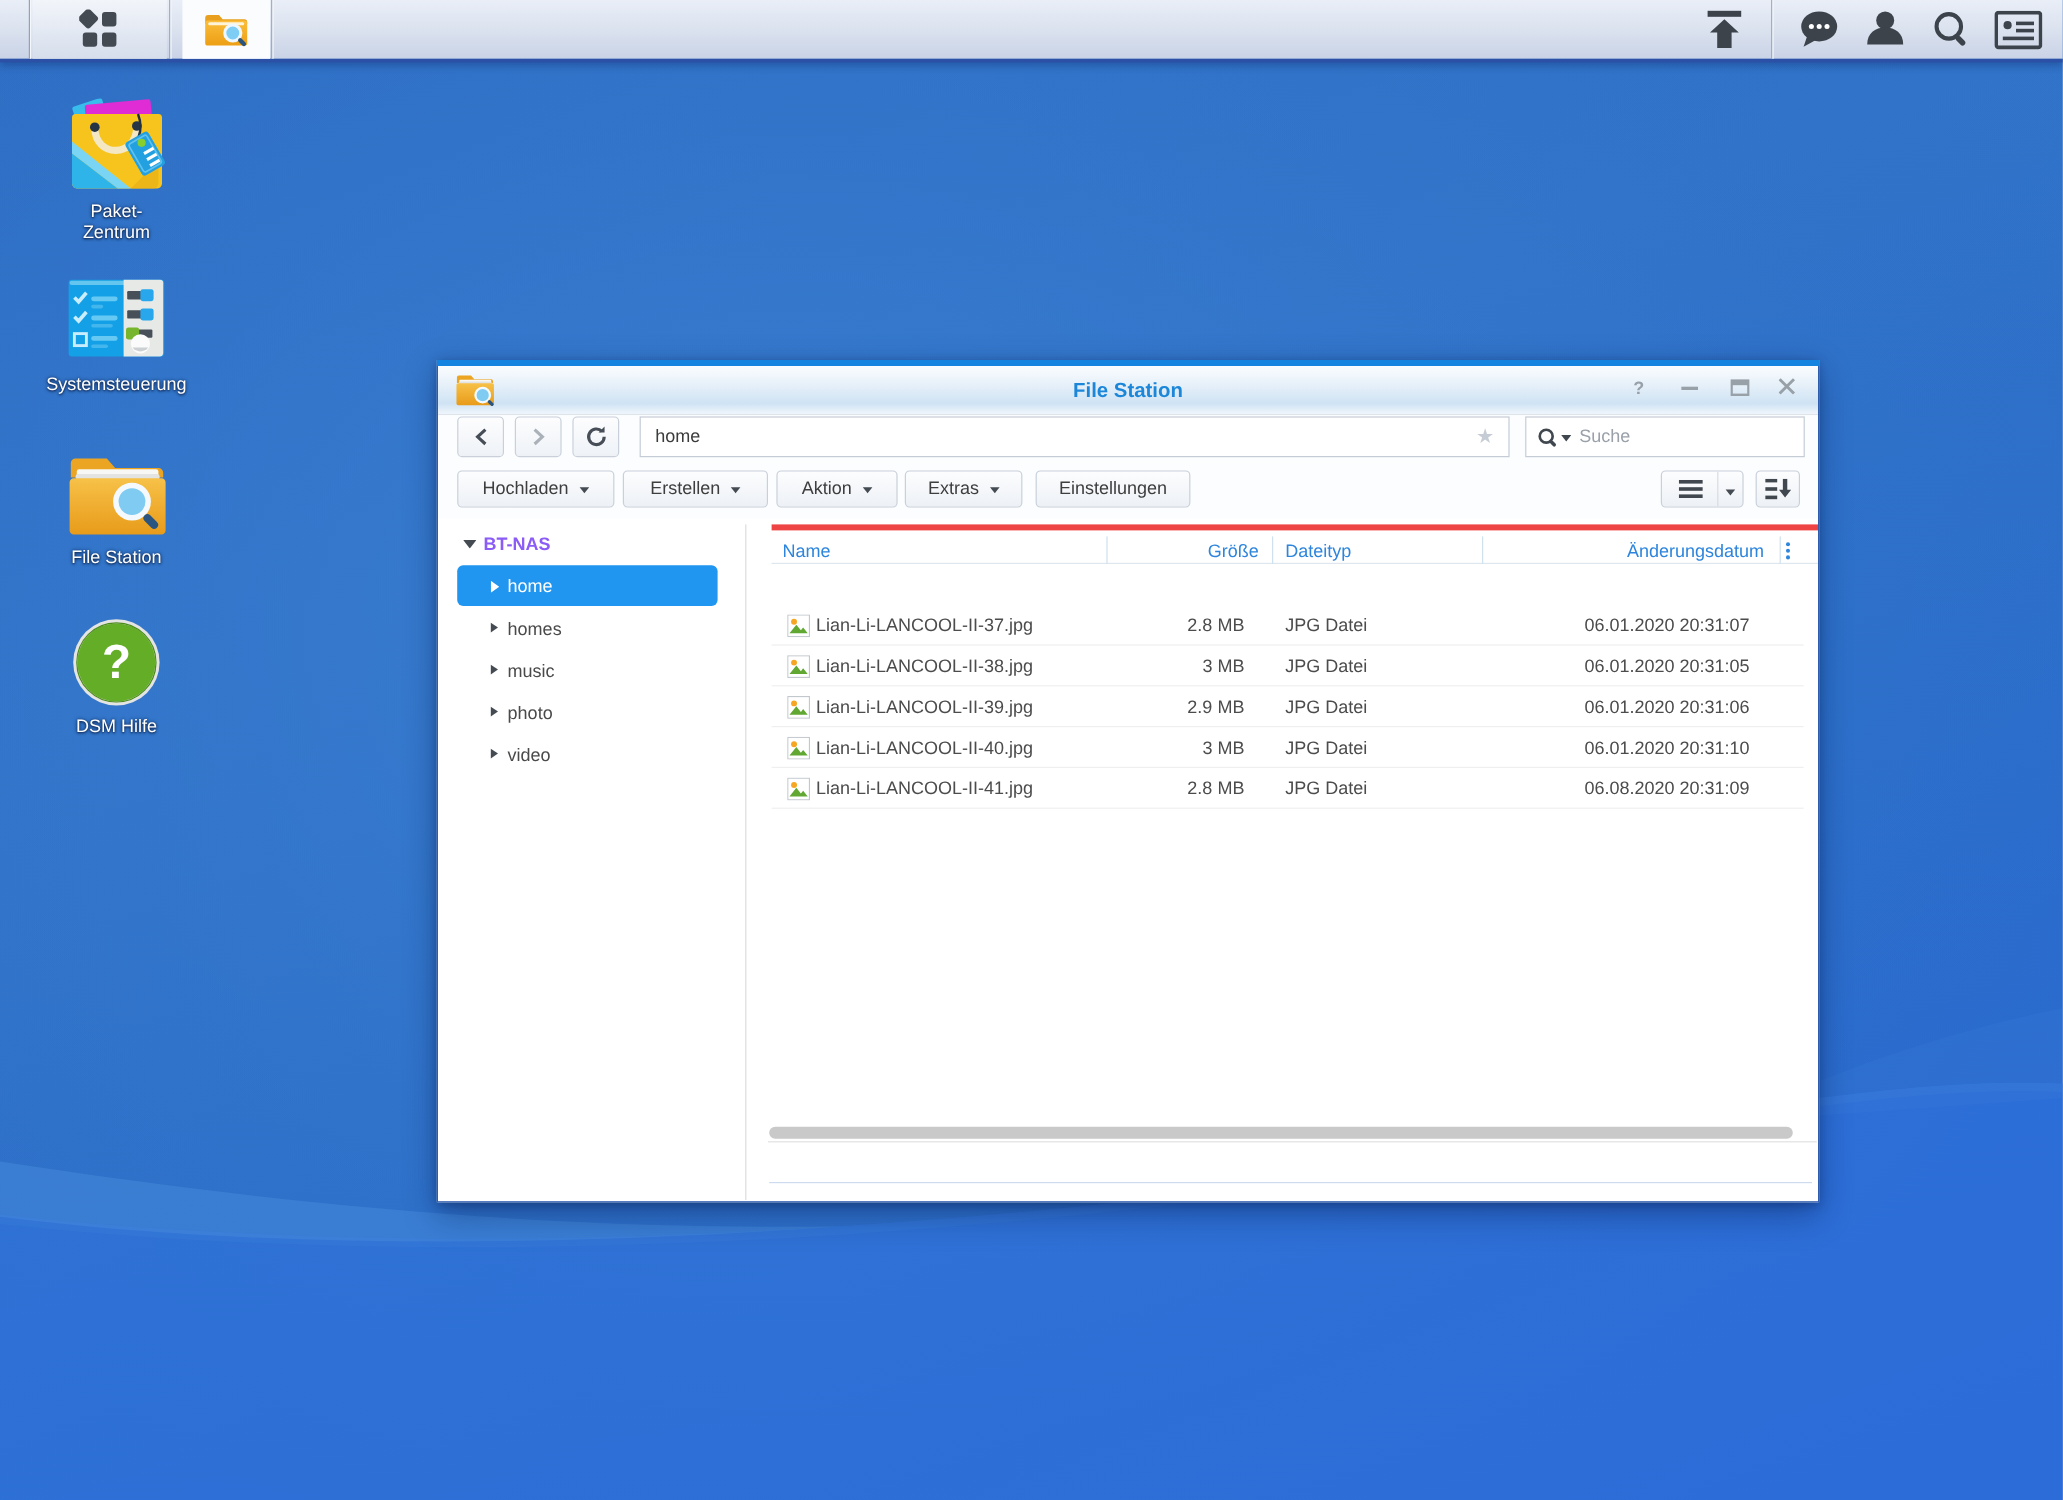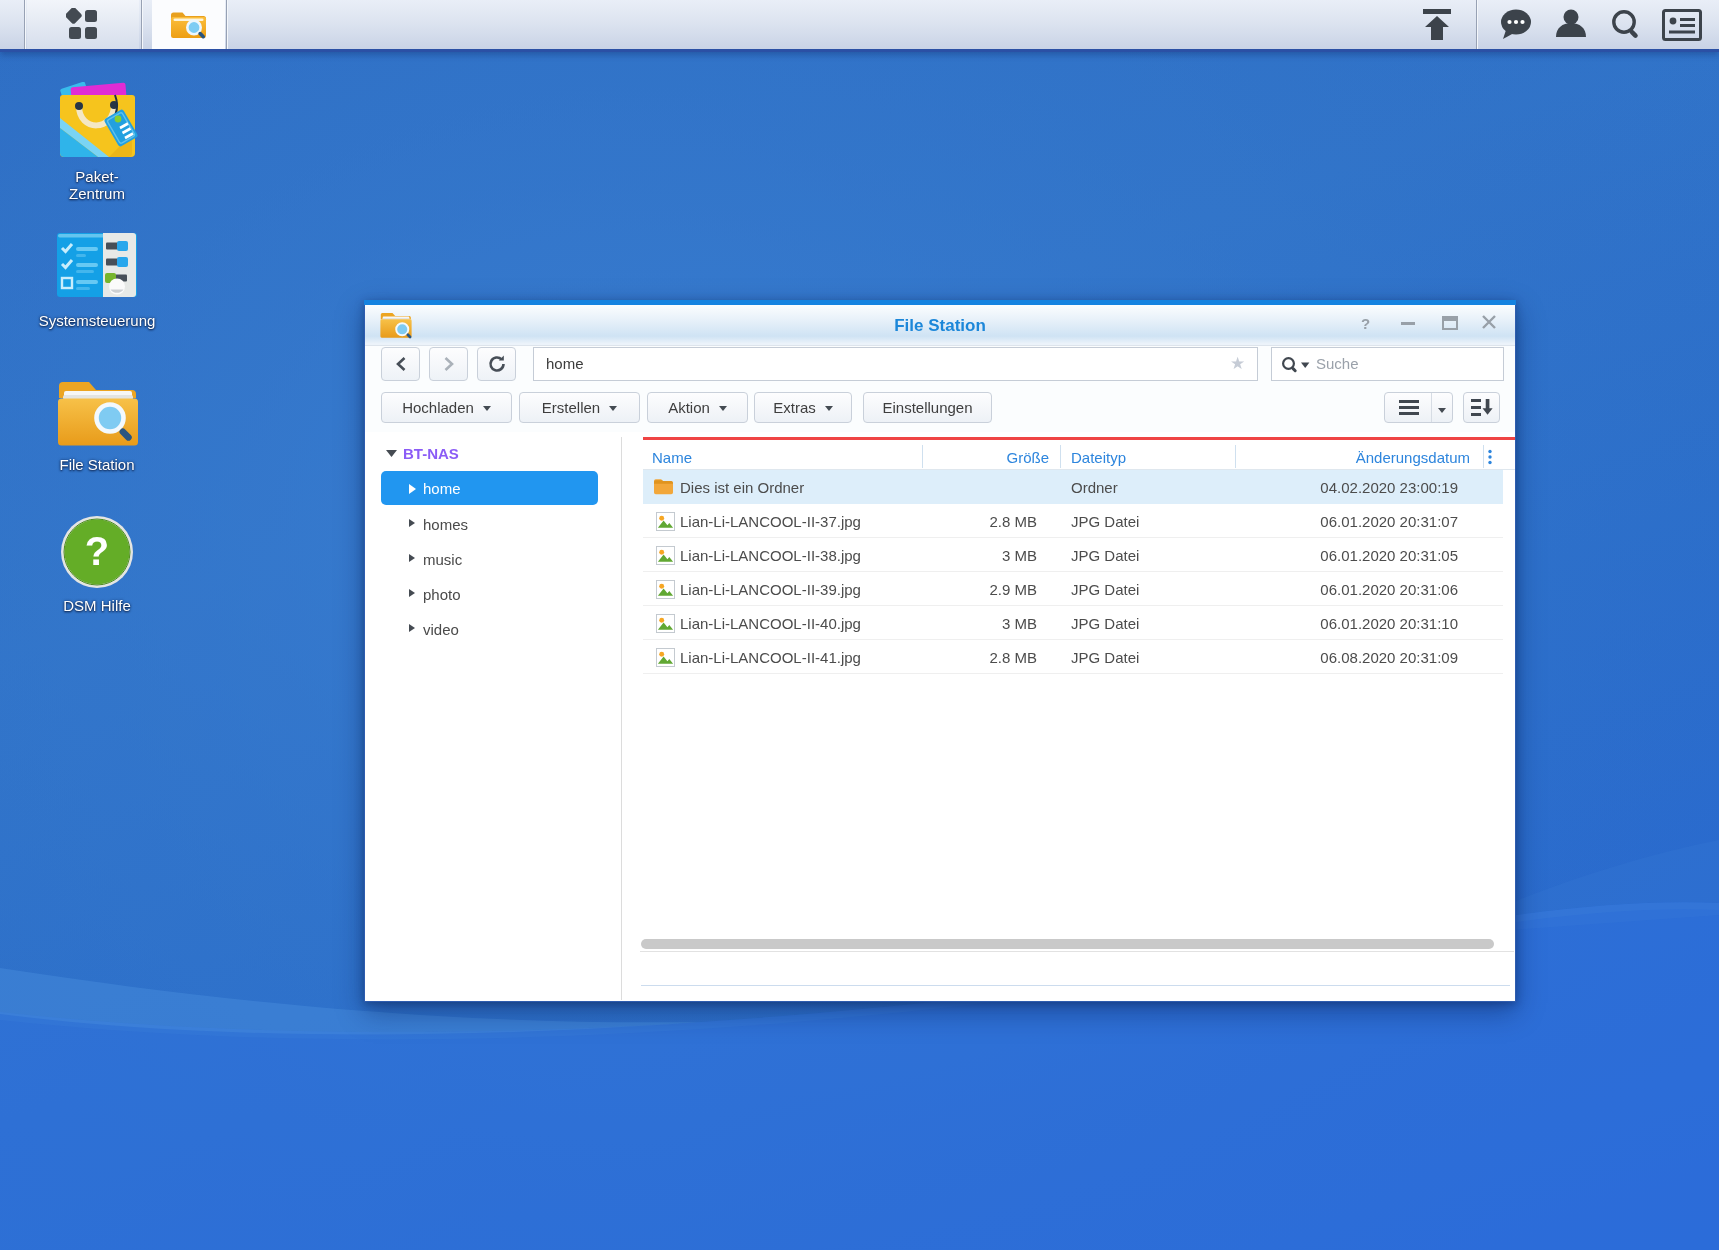--- a/index.html
+++ b/index.html
@@ -48,21 +48,21 @@
     border-top:5px solid #444b52; margin-top:2px; }
   
   #content { left:0; top:137px; width:1150px; height:563px; background:#fff; }
   #sidebar { left:0; top:0; width:257px; height:563px; border-right:1px solid #dcdcdc; }
   .tree-item { position:absolute; left:44px; font-size:15px; color:#4a4a4a; }
   .tri-r { position:absolute; width:0; height:0; border-top:4.5px solid transparent; border-bottom:4.5px solid transparent;
     border-left:6px solid #454b52; }
   #home-sel { left:16px; top:34px; width:217px; height:34px; background:#2196f0; border-radius:5px; }
   
   #list { left:278px; top:0; width:872px; height:563px; }
-  #lheader { left:0; top:0; width:872px; height:33px; border-top:3px solid #ef4444; border-bottom:1px solid #dfe7ee; }
+  #lheader { left:0; top:0; width:872px; height:33px; border-top:5px solid #ef4444; border-bottom:1px solid #dfe7ee; }
   .hcol { position:absolute; top:9px; font-size:15px; color:#2d85dd; }
   .hsep { position:absolute; top:5px; width:1px; height:23px; background:#cfe0ef; }
   .row { position:absolute; left:0; width:860px; height:34px; font-size:15px; color:#4c4c4c; }
   .cell { position:absolute; top:9px; }
   .rline { position:absolute; left:0; width:860px; height:1px; background:#efefef; }
   
   #hscroll { left:-2px; top:502px; width:853px; height:10px; background:#c9c9c9; border-radius:5px; }
   #fline1 { left:-3px; top:514px; width:874px; height:1px; background:#e2e2e2; }
   #status { left:0; top:515px; width:872px; height:33px; }
   #fline2 { left:-2px; top:548px; width:869px; height:1px; background:#ccdcee; }
@@ -314,29 +314,20 @@
         <div class="hsep" style="left:279px"></div>
         <div class="hsep" style="left:417px"></div>
         <div class="hsep" style="left:592px"></div>
         <div class="hsep" style="left:840px"></div>
         <svg class="abs" style="left:845px;top:9px" width="4" height="16" viewBox="0 0 4 16">
           <circle cx="2" cy="2.5" r="1.7" fill="#2d85dd"></circle>
             <circle cx="2" cy="8" r="1.7" fill="#2d85dd"></circle>
             <circle cx="2" cy="13.5" r="1.7" fill="#2d85dd"></circle>
         </svg>
       </div>
-      <div class="row" style="top:33px;background:#ddeefa;">
-        <svg class="abs" style="left:11px;top:8px" width="19" height="17" viewBox="0 0 21 17">
-          <path d="M0,2.5 a2,2 0 0 1 2,-2 h6 l2,2.5 h9 a2,2 0 0 1 2,2 v10 a2,2 0 0 1 -2,2 h-17 a2,2 0 0 1 -2,-2 z" fill="#f2a73a"></path>
-          <path d="M0,5.5 h21 v-1 a2,2 0 0 0 -2,-2 h-9 l-1,-1 h-7 a2,2 0 0 0 -2,2 z" fill="#e0941f"></path>
-        </svg>
-        <div class="cell" style="left:37px">Dies ist ein Ordner</div>
-        <div class="cell" style="left:428px">Ordner</div>
-        <div class="cell" style="right:45px">04.02.2020 23:00:19</div>
-      </div>
       <div class="row" style="top:67px">
         <svg class="abs" style="left:13px;top:8px" width="19" height="19" viewBox="0 0 20 20">
           <rect x="0.5" y="0.5" width="19" height="19" fill="#fff" stroke="#c2c8ce"></rect>
           <circle cx="6" cy="6.5" r="2.6" fill="#f6a623"></circle>
           <path d="M2,16.5 L8,9 L12,14 L14,11.5 L18,16.5 Z" fill="#61a833"></path>
         </svg>
         <div class="cell" style="left:37px">Lian-Li-LANCOOL-II-37.jpg</div>
         <div class="cell" style="right:466px">2.8 MB</div>
         <div class="cell" style="left:428px">JPG Datei</div>
         <div class="cell" style="right:45px">06.01.2020 20:31:07</div>

